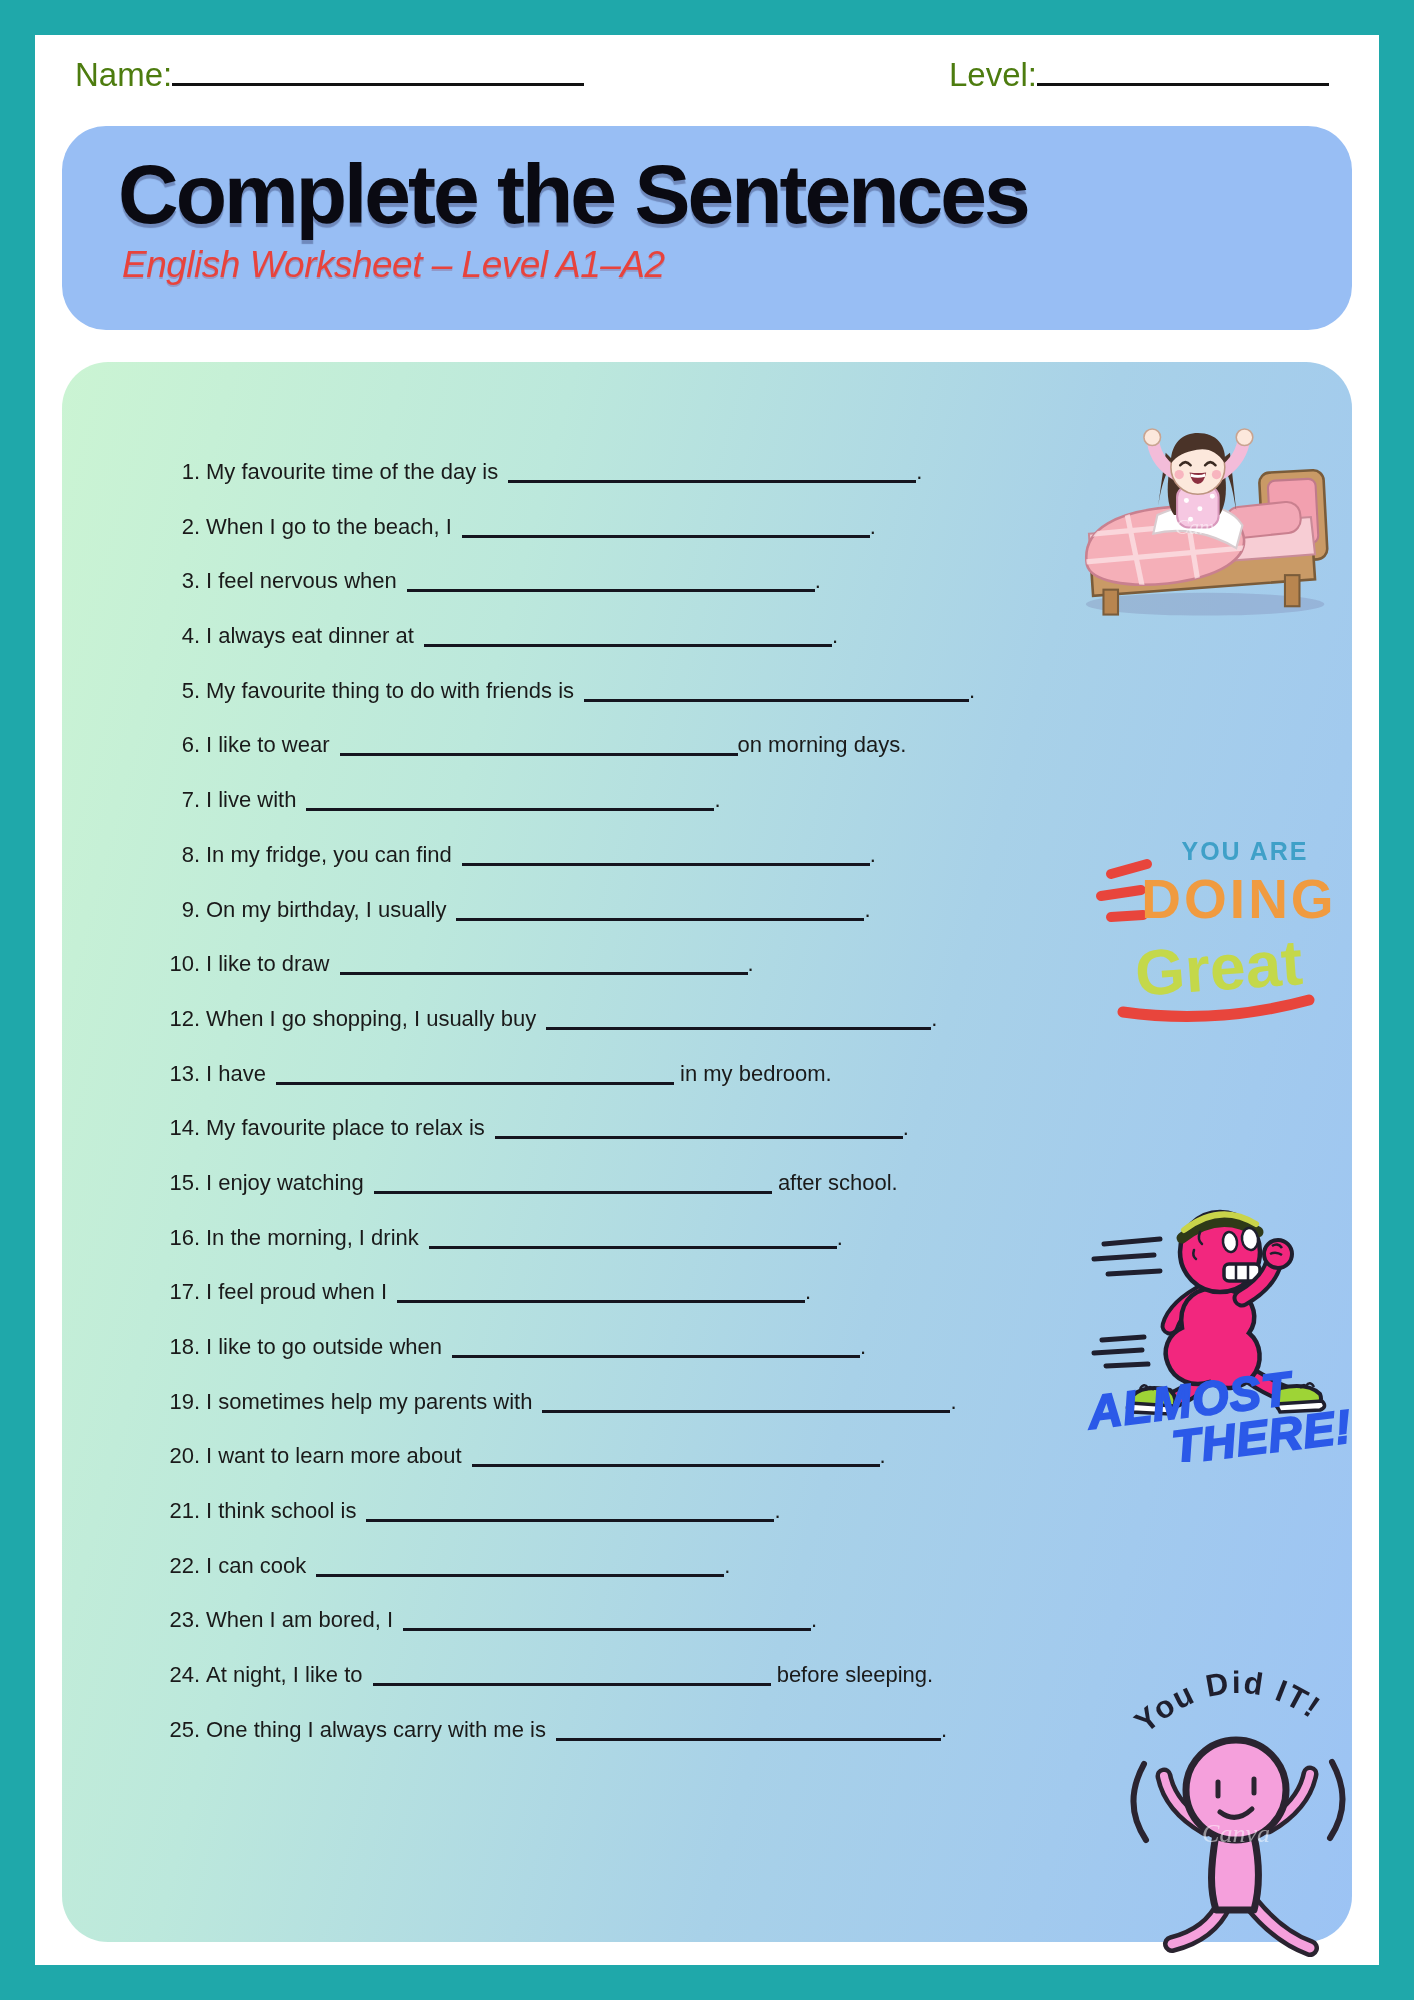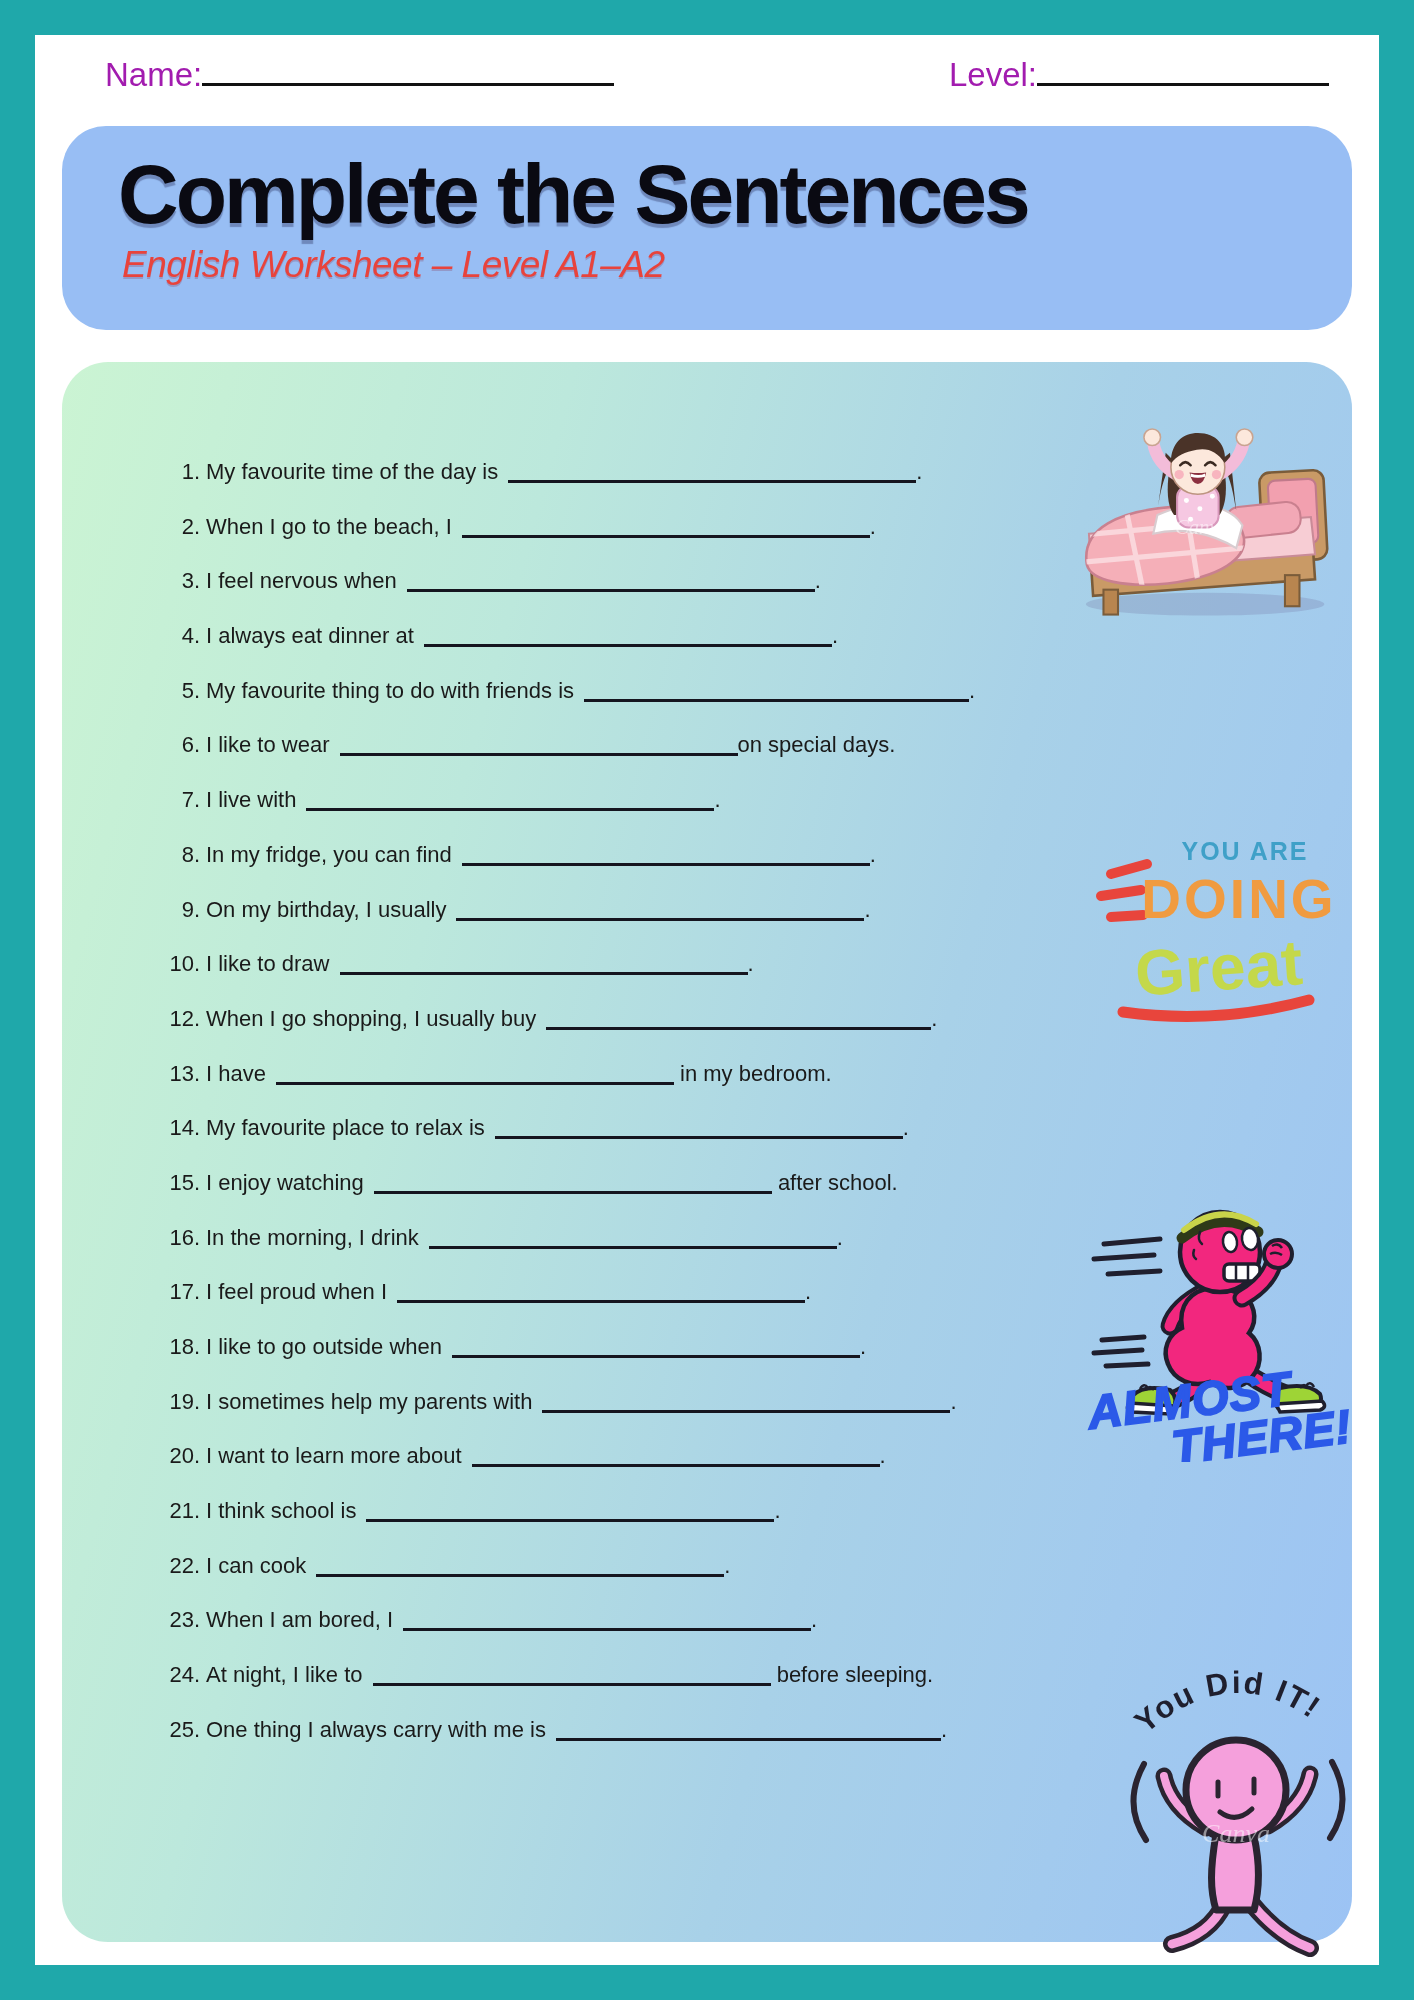--- a/index.html
+++ b/index.html
@@ -1,22 +1,22 @@
 <!DOCTYPE html>
 <html><head>
 <meta charset="utf-8">
 <style>
   html,body{margin:0;padding:0;background:#e8e8e8;}
   .canvas{position:relative;width:1414px;height:2000px;background:#1FA8AA;overflow:hidden;
           font-family:"Liberation Sans",sans-serif;}
   .page{position:absolute;left:35px;top:35px;right:35px;bottom:35px;background:#ffffff;}
 
   
-  .id-row{position:absolute;left:70px;top:18px;right:50px;display:flex;justify-content:space-between;
-          font-size:33px;color:#a21caf;}
+  .id-row{position:absolute;left:40px;top:18px;right:50px;display:flex;justify-content:space-between;
+          font-size:33px;color:#4d7c0f;}
   .id-group{display:flex;align-items:baseline;}
   .write-line{display:inline-block;border-bottom:3px solid #111;height:30px;}
   .name-line{width:412px;}
   .date-line{width:292px;}
 
   
   .title-box{position:absolute;left:27px;top:91px;width:1290px;height:204px;background:#98BEF4;
              border-radius:44px;}
   .title{padding:26px 0 0 56px;font-size:84px;line-height:1.0;font-weight:900;letter-spacing:-3px;
          color:#0A0A12;text-shadow:0 4px 1px rgba(15,15,60,.30);}
@@ -64,21 +64,21 @@
       <div class="subtitle">English Worksheet – Level A1–A2</div>
     </div>
 
     <div class="content-box">
       <div class="sentences" id="sentence-list">
           <div class="row"><span class="num">1.</span><span class="pre">My favourite time of the day is</span><span class="blank" style="width: 408px;"></span><span class="post">.</span></div>
           <div class="row"><span class="num">2.</span><span class="pre">When I go to the beach, I</span><span class="blank" style="width: 408px;"></span><span class="post">.</span></div>
           <div class="row"><span class="num">3.</span><span class="pre">I feel nervous when</span><span class="blank" style="width: 408px;"></span><span class="post">.</span></div>
           <div class="row"><span class="num">4.</span><span class="pre">I always eat dinner at</span><span class="blank" style="width: 408px;"></span><span class="post">.</span></div>
           <div class="row"><span class="num">5.</span><span class="pre">My favourite thing to do with friends is</span><span class="blank" style="width: 385px;"></span><span class="post">.</span></div>
-          <div class="row"><span class="num">6.</span><span class="pre">I like to wear</span><span class="blank" style="width: 398px;"></span><span class="post">on special days.</span></div>
+          <div class="row"><span class="num">6.</span><span class="pre">I like to wear</span><span class="blank" style="width: 398px;"></span><span class="post">on morning days.</span></div>
           <div class="row"><span class="num">7.</span><span class="pre">I live with</span><span class="blank" style="width: 408px;"></span><span class="post">.</span></div>
           <div class="row"><span class="num">8.</span><span class="pre">In my fridge, you can find</span><span class="blank" style="width: 408px;"></span><span class="post">.</span></div>
           <div class="row"><span class="num">9.</span><span class="pre">On my birthday, I usually</span><span class="blank" style="width: 408px;"></span><span class="post">.</span></div>
           <div class="row"><span class="num">10.</span><span class="pre">I like to draw</span><span class="blank" style="width: 408px;"></span><span class="post">.</span></div>
           <div class="row"><span class="num">12.</span><span class="pre">When I go shopping, I usually buy</span><span class="blank" style="width: 385px;"></span><span class="post">.</span></div>
           <div class="row"><span class="num">13.</span><span class="pre">I have</span><span class="blank" style="width: 398px;"></span><span class="post"> in my bedroom.</span></div>
           <div class="row"><span class="num">14.</span><span class="pre">My favourite place to relax is</span><span class="blank" style="width: 408px;"></span><span class="post">.</span></div>
           <div class="row"><span class="num">15.</span><span class="pre">I enjoy watching</span><span class="blank" style="width: 398px;"></span><span class="post"> after school.</span></div>
           <div class="row"><span class="num">16.</span><span class="pre">In the morning, I drink</span><span class="blank" style="width: 408px;"></span><span class="post">.</span></div>
           <div class="row"><span class="num">17.</span><span class="pre">I feel proud when I</span><span class="blank" style="width: 408px;"></span><span class="post">.</span></div>

